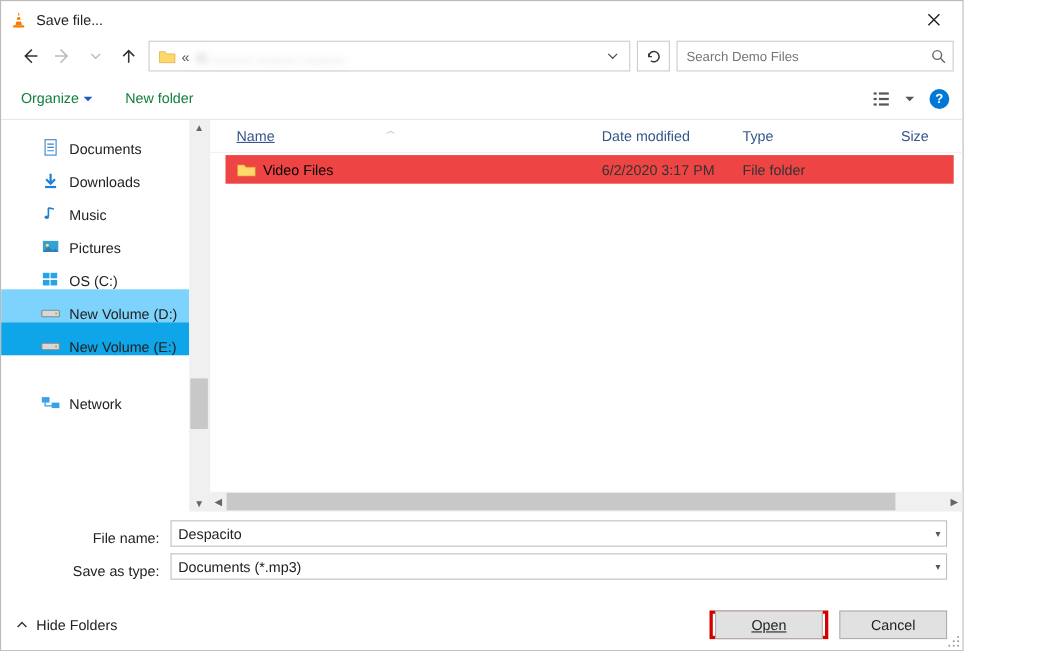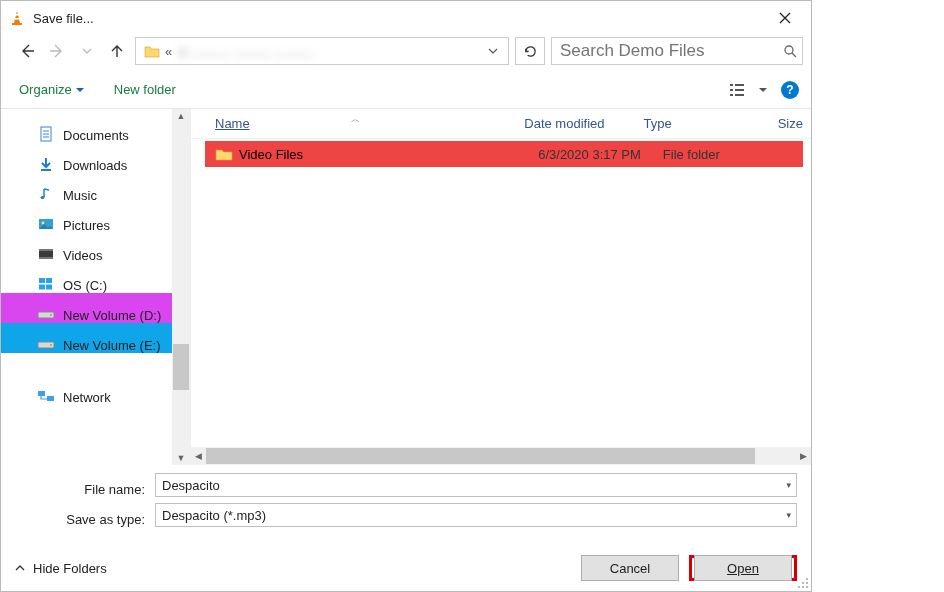--- a/index.html
+++ b/index.html
@@ -1,45 +1,45 @@
 <!DOCTYPE html>
 <html><head>
 <meta charset="utf-8">
 <style>
   * { box-sizing: border-box; font-family: "Segoe UI", Tahoma, sans-serif; font-size: 13px; }
   html, body { margin: 0; padding: 0; }
-  .window { width: 812px; height: 592px; background: #fff; border: 1px solid #bbb; position: relative; display: flex; flex-direction: column; }
+  .window { width: 876px; height: 592px; background: #fff; border: 1px solid #bbb; position: relative; display: flex; flex-direction: column; }
   .titlebar { height: 34px; display: flex; align-items: center; padding: 0 6px 0 8px; }
   .titlebar .title { margin-left: 8px; flex: 1; font-size: 13px; color: #222; }
   .titlebar .close { width: 40px; height: 28px; display: flex; align-items: center; justify-content: center; color: #222; }
   .navrow { height: 36px; display: flex; align-items: center; gap: 6px; padding: 2px 8px 6px 14px; }
   .nav-arrow { width: 24px; height: 24px; display: flex; align-items: center; justify-content: center; color: #333; }
   .nav-arrow.dim { color: #b5b5b5; }
   .addrbox { flex: 1; height: 28px; border: 1px solid #ccc; display: flex; align-items: center; padding: 0 4px 0 6px; background: #fff; }
   .addrbox .crumb-icon { width: 20px; height: 20px; display: flex; align-items: center; justify-content: center; }
   .addrbox .crumb-text { color: #555; margin: 0 4px; filter: blur(4px); flex: 1; }
   .addrbox .dd { width: 16px; text-align: center; color: #555; }
   .refresh { width: 30px; height: 28px; border: 1px solid #ccc; display: flex; align-items: center; justify-content: center; color: #333; }
   .searchbox { width: 252px; height: 28px; border: 1px solid #ccc; display: flex; align-items: center; padding: 0 6px; }
-  .searchbox input { border: none; outline: none; flex: 1; font-size: 17px; color: #7f1d1d; background: transparent; }
+  .searchbox input { border: none; outline: none; flex: 1; font-size: 12px; color: #7f1d1d; background: transparent; }
   .searchbox .sicon { color: #666; }
   .toolbar { height: 38px; display: flex; align-items: center; border-bottom: 1px solid #e6e6e6; padding: 0 12px 0 18px; }
   .toolbar .tlink { color: #15803d; margin-right: 30px; display: flex; align-items: center; gap: 4px; }
   .toolbar .spacer { flex: 1; }
   .toolbar .ticon { width: 28px; height: 22px; display: flex; align-items: center; justify-content: center; color: #444; margin-left: 4px; }
   .help-icon { width: 18px; height: 18px; border-radius: 50%; background: #0078d4; color: #fff; display: flex; align-items: center; justify-content: center; font-size: 12px; font-weight: bold; margin-left: 12px; }
   .body { flex: 1; display: flex; min-height: 0; }
   .sidebar { width: 190px; display: flex; border-right: 1px solid #eee; }
   .side-list { flex: 1; overflow: hidden; padding-top: 4px; }
   .side-scroll { width: 18px; background: #f0f0f0; display: flex; flex-direction: column; align-items: center; justify-content: space-between; }
   .side-scroll .tri { font-size: 9px; color: #666; padding: 2px 0; }
   .side-scroll .thumb { width: 16px; height: 46px; background: #c8c8c8; margin-top: 160px; }
   .side-item { height: 30px; display: flex; align-items: flex-end; padding-left: 38px; gap: 8px; color: #222; position: relative; }
   .side-item.sel { background: #0ea5e9; }
-  .side-item.hov { background: #d946ef; }
+  .side-item.hov { background: #7dd3fc; }
   .side-item .sicon { width: 18px; height: 18px; display: flex; align-items: center; justify-content: center; position: absolute; left: 36px; }
   .side-item .slabel { margin-left: 24px; }
   .side-item.network { margin-top: 22px; }
   .filearea { flex: 1; display: flex; flex-direction: column; min-width: 0; }
   .cols { height: 30px; display: flex; align-items: center; color: #34568b; padding: 0 8px 0 14px; border-bottom: 1px solid #f0f0f0; position: relative; }
   .col { display: flex; align-items: center; gap: 4px; }
   .col.name { width: 342px; padding-left: 10px; text-decoration: underline; }
   .col.date { width: 128px; }
   .col.type { width: 144px; }
   .col.size { flex: 1; }
@@ -211,30 +211,20 @@
                 <rect x="1" y="3" width="14" height="10" fill="#34a0d4"></rect>
                 <circle cx="5" cy="7" r="1.4" fill="#ffe36b"></circle>
                 <path d="M1 13 l5 -5 l4 4 l2 -2 l3 3 v0 H1z" fill="#2b7fb1"></path>
               </svg>
             </span>
             <span class="slabel">Pictures</span>
           </div>
           <div class="side-item">
             <span class="sicon">
               <svg width="16" height="16" viewBox="0 0 16 16">
-                <rect x="1" y="3" width="14" height="10" fill="#3b3b3b"></rect>
-                <rect x="1" y="3" width="14" height="2" fill="#777"></rect>
-                <rect x="1" y="11" width="14" height="2" fill="#777"></rect>
-              </svg>
-            </span>
-            <span class="slabel">Videos</span>
-          </div>
-          <div class="side-item">
-            <span class="sicon">
-              <svg width="16" height="16" viewBox="0 0 16 16">
                 <rect x="1" y="2" width="6" height="5" fill="#29a3e8"></rect>
                 <rect x="8" y="2" width="6" height="5" fill="#29a3e8"></rect>
                 <rect x="1" y="8.5" width="6" height="5" fill="#29a3e8"></rect>
                 <rect x="8" y="8.5" width="6" height="5" fill="#29a3e8"></rect>
               </svg>
             </span>
             <span class="slabel">OS (C:)</span>
           </div>
           <div class="side-item hov">
             <span class="sicon">
@@ -282,21 +272,21 @@
       <div class="rows" id="rows">
           <div class="row sel">
             <div class="cell name">
               <span>
                 <svg width="18" height="14" viewBox="0 0 18 14">
                   <path d="M1 3 h6 l1.5 2 H17 v8 H1 z" fill="#ffd86b" stroke="#d9a52b" stroke-width="0.6"></path>
                 </svg>
               </span>
               <span>Video Files</span>
             </div>
-            <div class="cell date">6/3/2020 3:17 PM</div>
+            <div class="cell date">6/2/2020 3:17 PM</div>
             <div class="cell type">File folder</div>
             <div class="cell size"></div>
           </div>
         </div>
       <div class="hscroll">
         <span class="tri">◀</span>
         <div class="track">
             <div class="thumb"></div>
           </div>
         <span class="tri">▶</span>
@@ -311,39 +301,39 @@
         <div class="textin">
           <span>Despacito</span>
           <span class="dd">▾</span>
         </div>
       </div>
     </div>
     <div class="frow">
       <div class="flabel">Save as type:</div>
       <div class="fctrl">
         <div class="combo">
-          <span>Despacito (*.mp3)</span>
+          <span>Documents (*.mp3)</span>
           <span class="dd">▾</span>
         </div>
       </div>
     </div>
     <div class="btnrow">
       <div class="hidefolders">
         <svg width="10" height="10" viewBox="0 0 10 10">
             <path d="M1 7 L5 3 L9 7" stroke="#333" stroke-width="1.3" fill="none"></path>
           </svg>
         <span>Hide Folders</span>
       </div>
       <span class="btnspacer"></span>
-      <div class="btn">Cancel</div>
       <div class="btn primary-wrap">
         <div class="btn">
             <span class="u">Open</span>
           </div>
       </div>
+      <div class="btn">Cancel</div>
     </div>
   </div>
 
   <svg width="12" height="12" viewBox="0 0 12 12" style="position:absolute;right:2px;bottom:2px">
     <circle cx="10" cy="10" r="0.9" fill="#999"></circle>
       <circle cx="6" cy="10" r="0.9" fill="#999"></circle>
       <circle cx="10" cy="6" r="0.9" fill="#999"></circle>
     <circle cx="2" cy="10" r="0.9" fill="#999"></circle>
       <circle cx="6" cy="6" r="0.9" fill="#999"></circle>
       <circle cx="10" cy="2" r="0.9" fill="#999"></circle>

